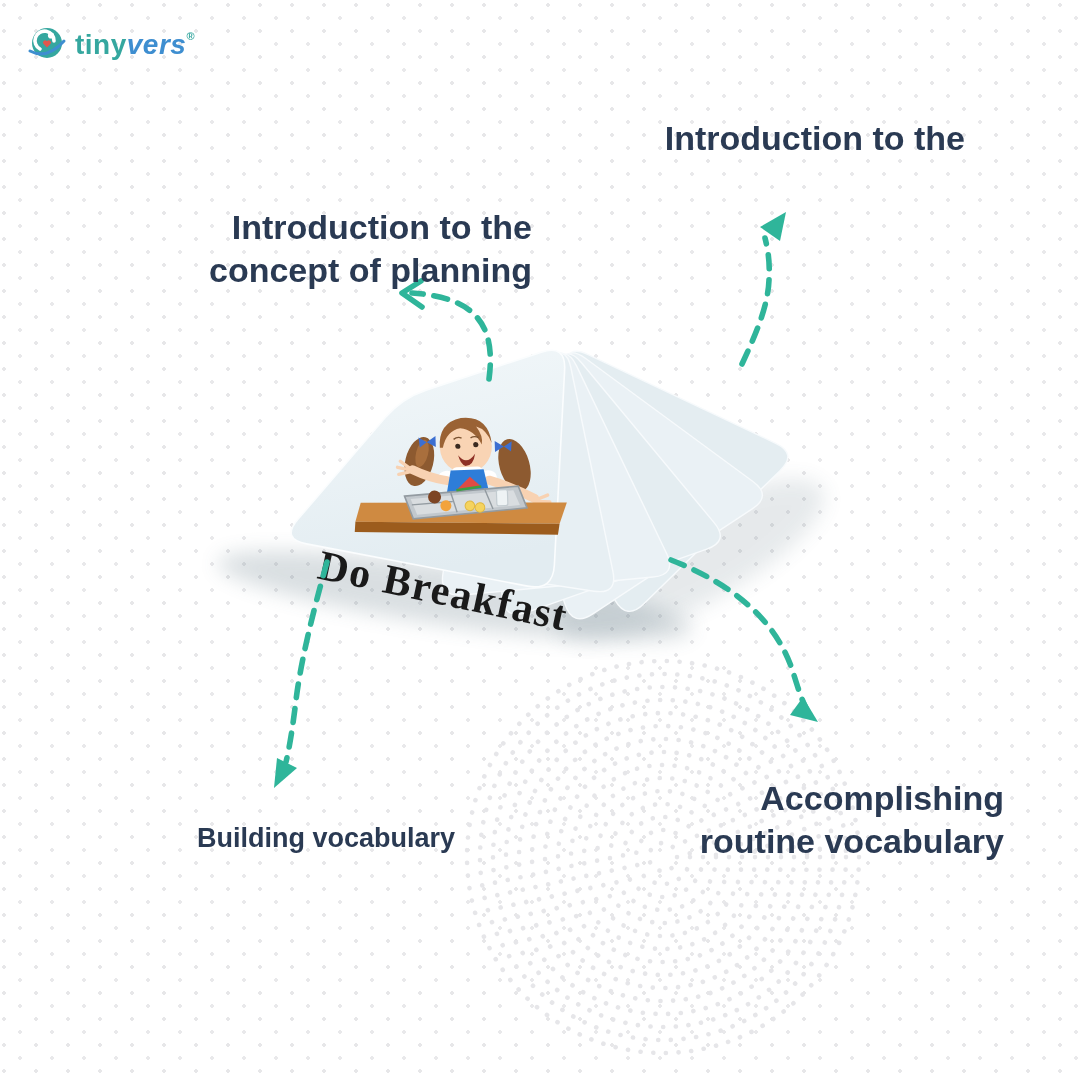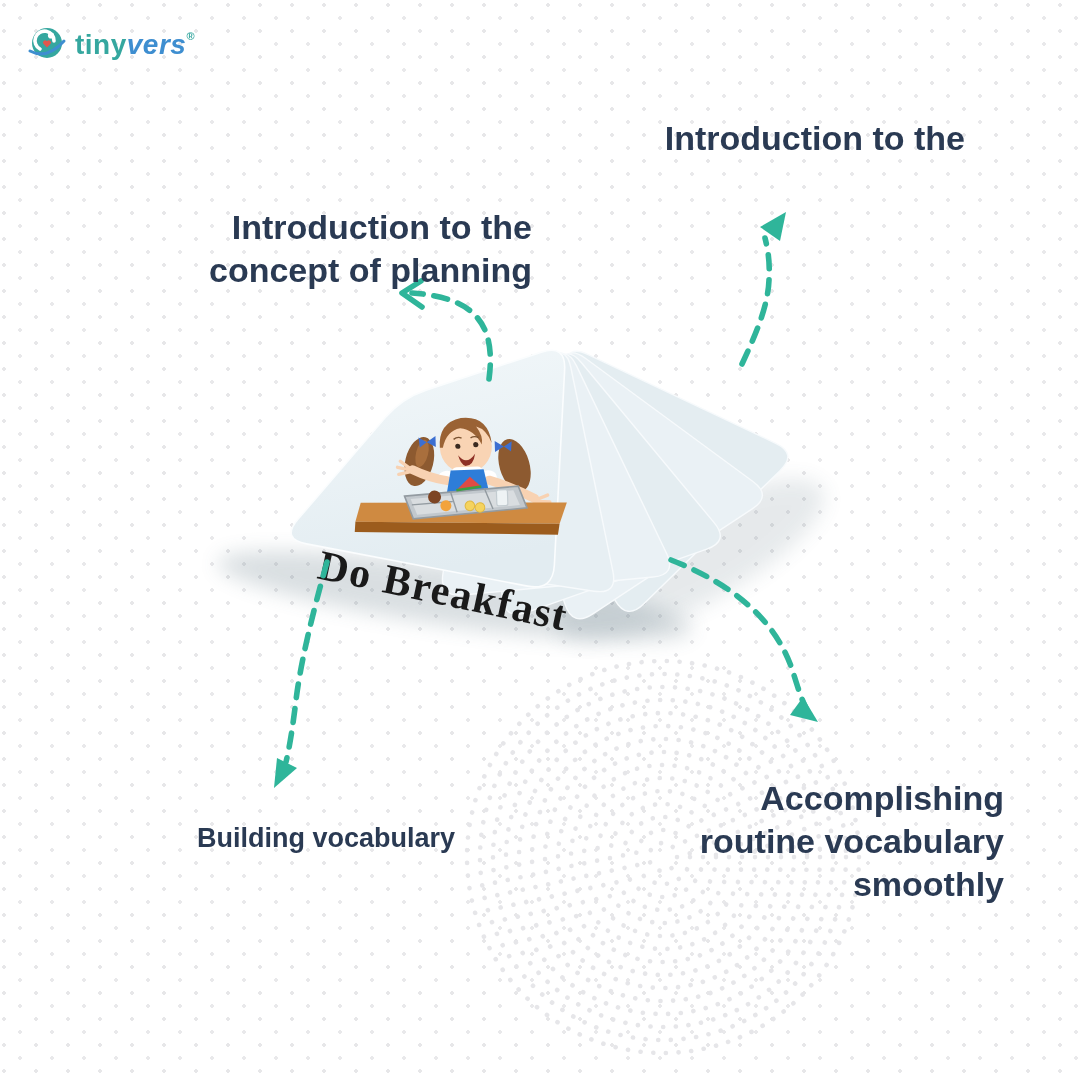--- a/index.html
+++ b/index.html
@@ -170,16 +170,15 @@
   </div>
   <div class="label lbl-tr">
     <div>Introduction to the</div>
   </div>
   <div class="label lbl-bl">
     <div>Building vocabulary</div>
   </div>
   <div class="label lbl-br">
     <div>Accomplishing</div>
     <div>routine vocabulary</div>
-    <div>smoothly</div>
   </div>
 
 </div>
 
 </body></html>

